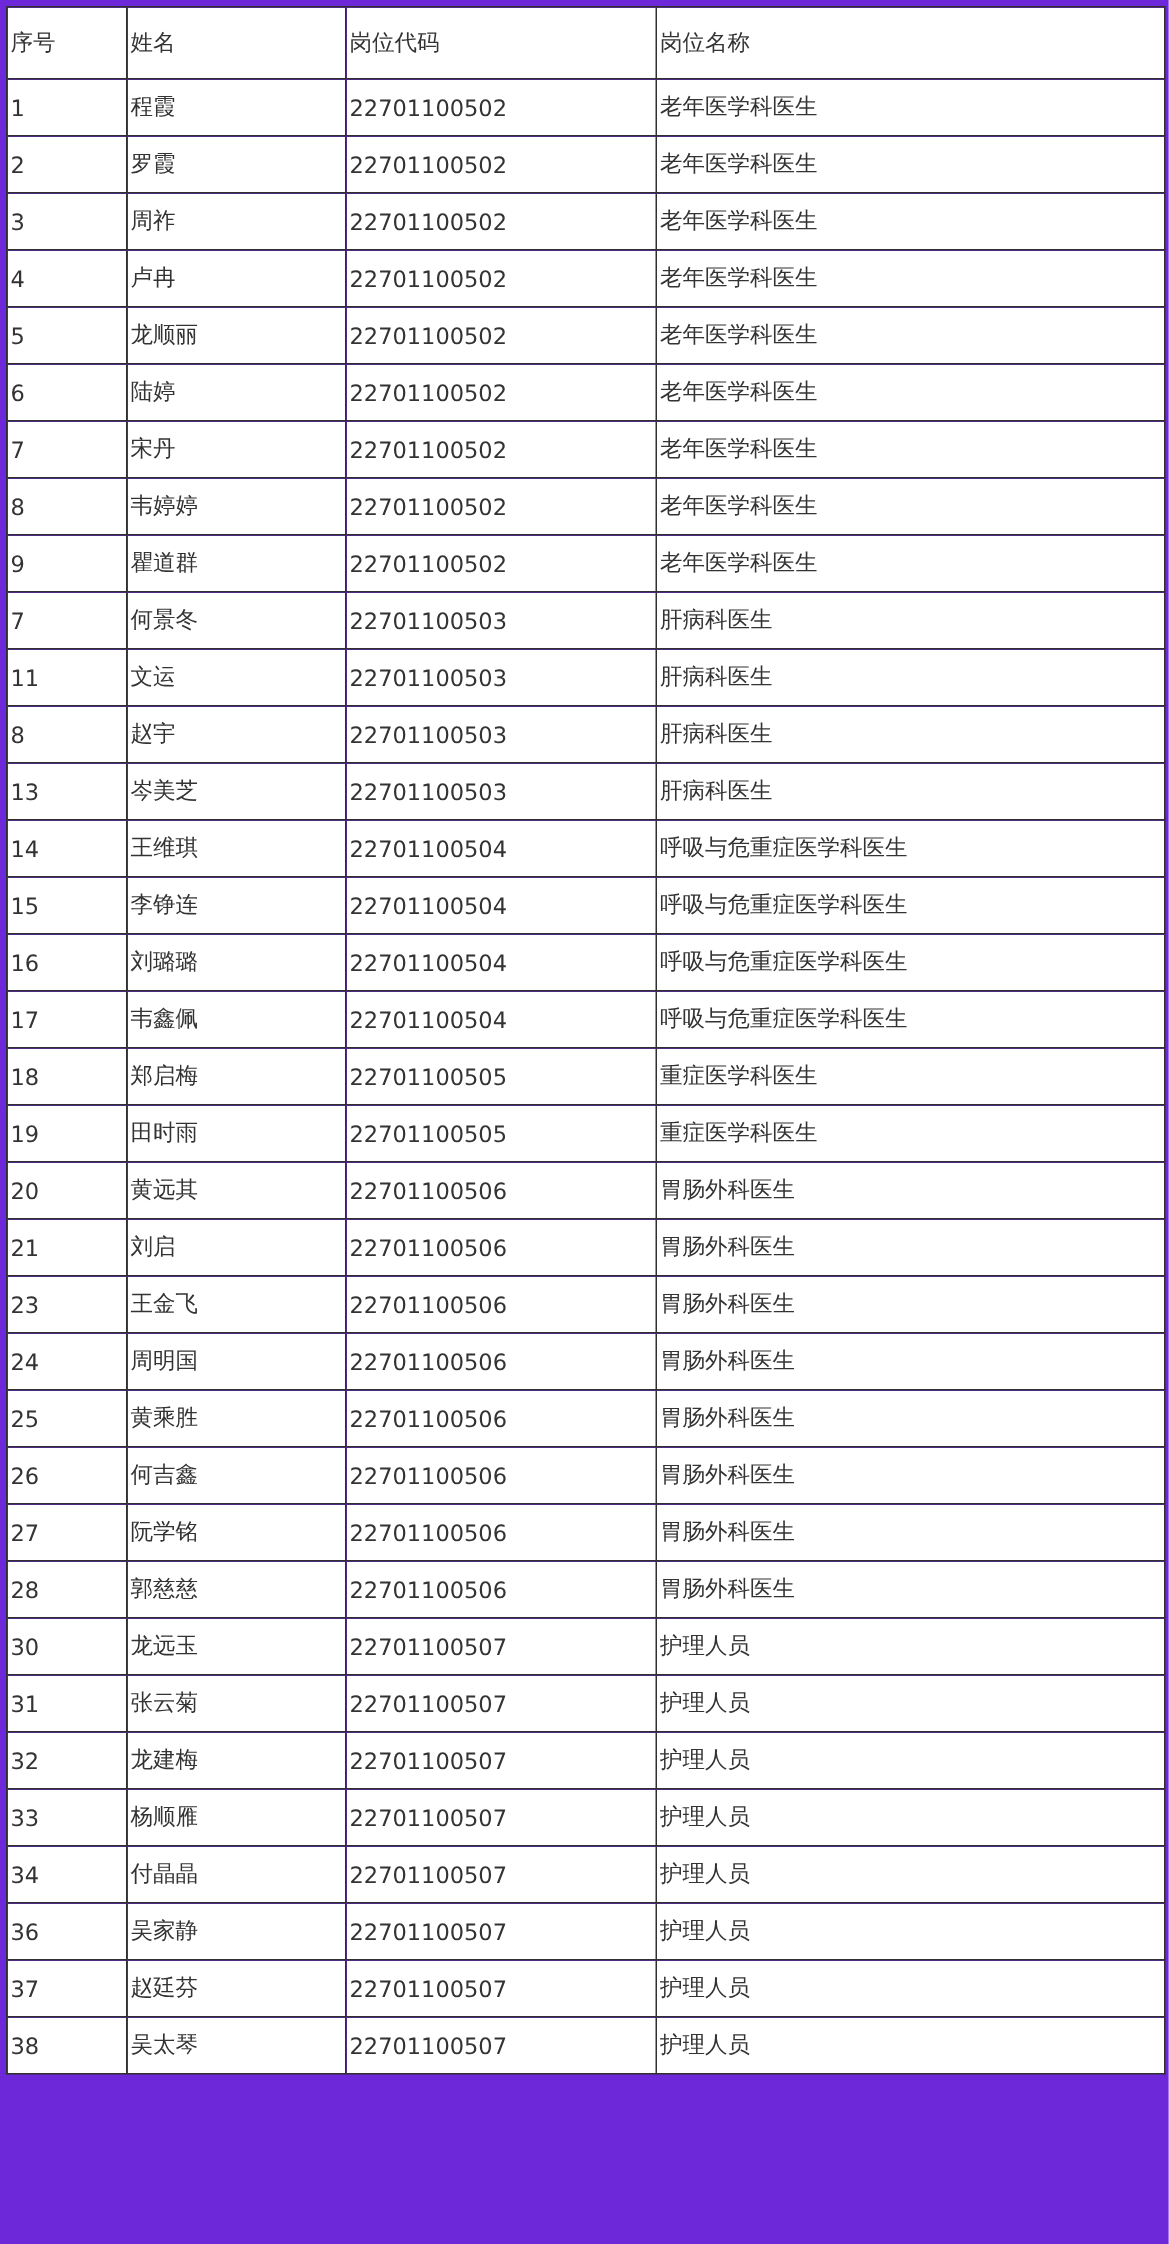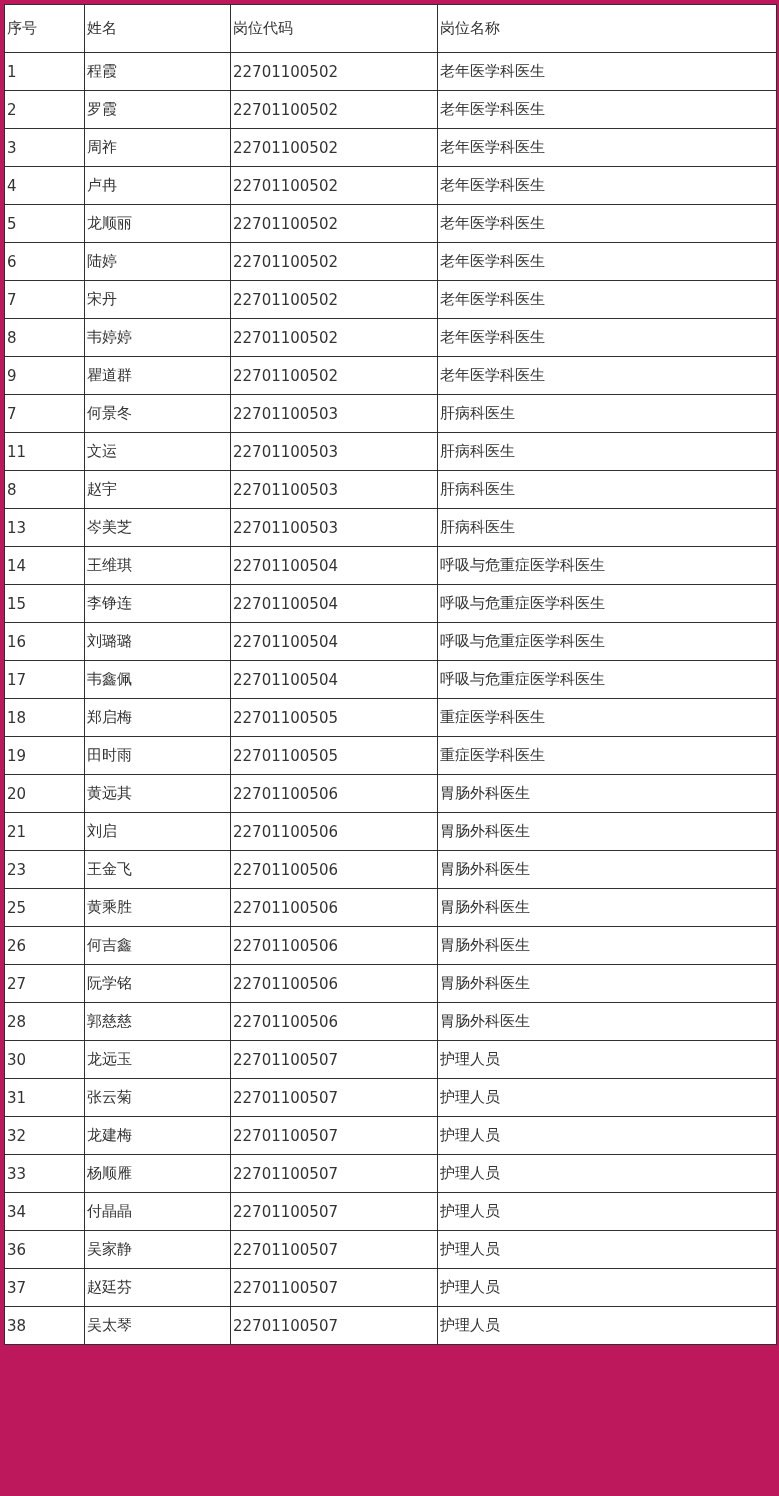--- a/index.html
+++ b/index.html
@@ -3,21 +3,21 @@
 <meta charset="utf-8">
 <style>
   html, body {
     margin: 0;
     padding: 0;
     background: #ffffff;
   }
   .page {
     width: 779px;
     height: 1496px;
-    background: #be185d;
+    background: #6d28d9;
     box-sizing: border-box;
     padding: 4px 3px 0 4px;
     font-family: "DejaVu Sans", "Liberation Sans", sans-serif;
   }
   table.roster {
     border-collapse: collapse;
     table-layout: fixed;
     width: 772px;
   }
   table.roster col.c-no    { width: 80px; }
@@ -186,20 +186,26 @@
           <td>22701100506</td>
           <td>胃肠外科医生</td>
         </tr>
         <tr>
           <td>23</td>
           <td>王金飞</td>
           <td>22701100506</td>
           <td>胃肠外科医生</td>
         </tr>
         <tr>
+          <td>24</td>
+          <td>周明国</td>
+          <td>22701100506</td>
+          <td>胃肠外科医生</td>
+        </tr>
+        <tr>
           <td>25</td>
           <td>黄乘胜</td>
           <td>22701100506</td>
           <td>胃肠外科医生</td>
         </tr>
         <tr>
           <td>26</td>
           <td>何吉鑫</td>
           <td>22701100506</td>
           <td>胃肠外科医生</td>

